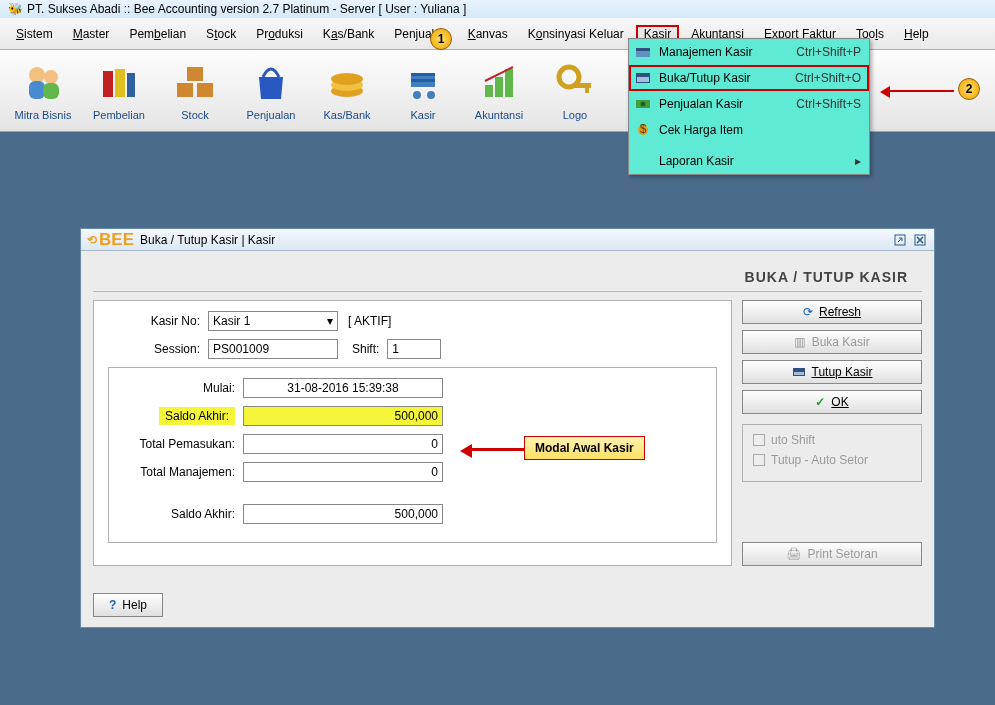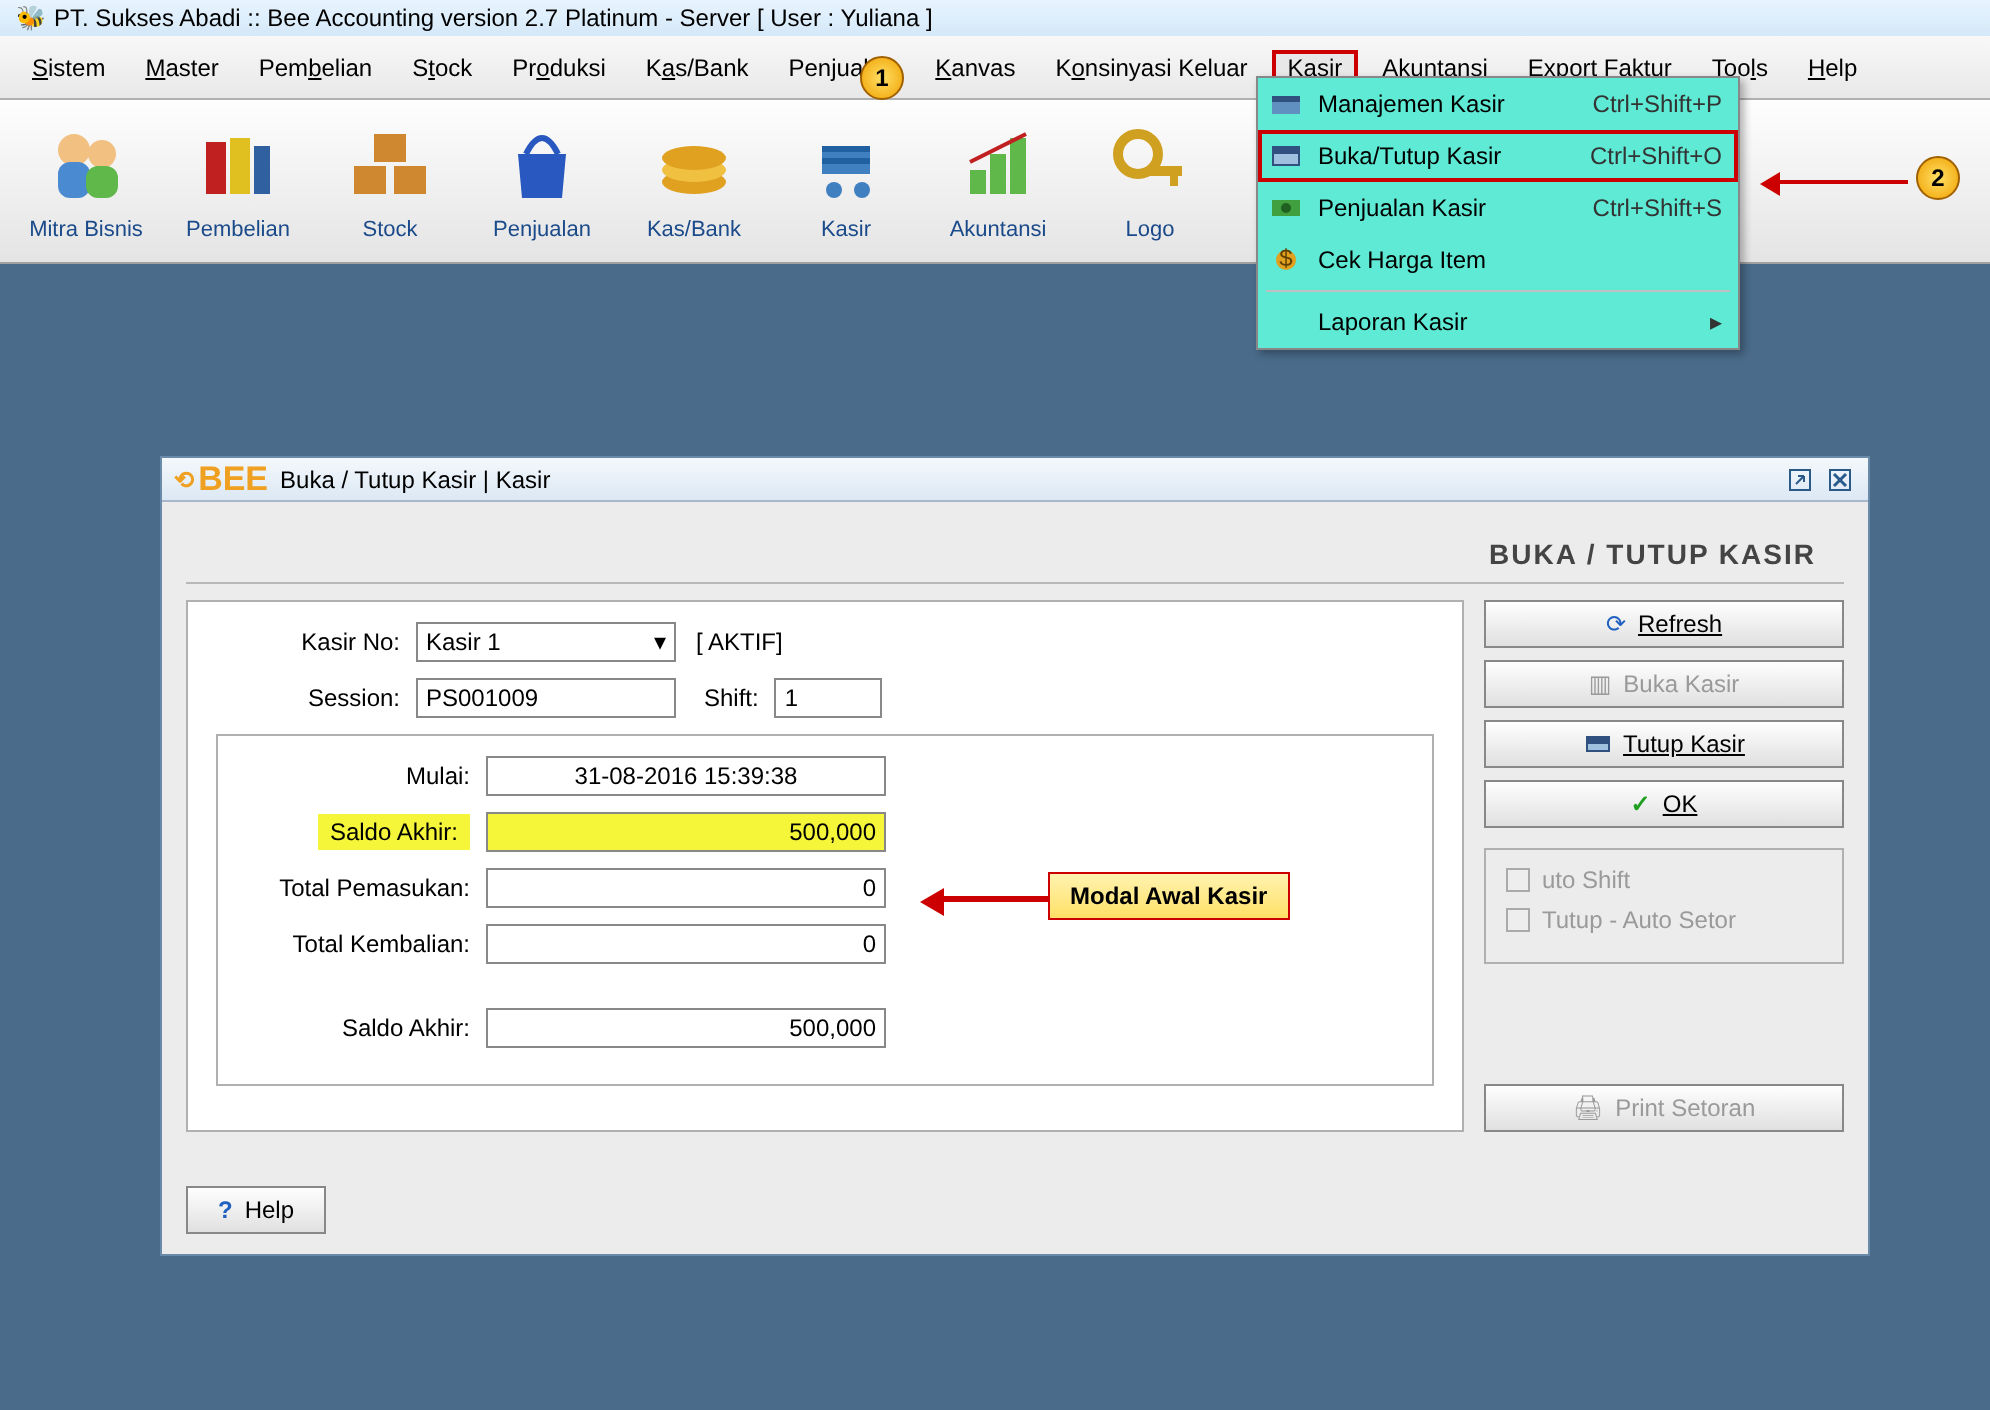--- a/index.html
+++ b/index.html
@@ -267,21 +267,21 @@
           </div>
           <div class="form-line">
             <label><span class="saldo-awal-lbl">Saldo Akhir:</span></label>
             <input class="txt val saldo-awal-in" value="500,000" style="">
           </div>
           <div class="form-line">
             <label>Total Pemasukan:</label>
             <input class="txt val" value="0" style="">
           </div>
           <div class="form-line">
-            <label>Total Kembalian:</label>
+            <label>Total Manajemen:</label>
             <input class="txt val" value="0" style="">
           </div>
           <div style="height:14px"></div>
           <div class="form-line">
             <label>Saldo Akhir:</label>
             <input class="txt val" value="500,000" style="">
           </div>
         </div>
       </div>
       <div class="panel-right">

